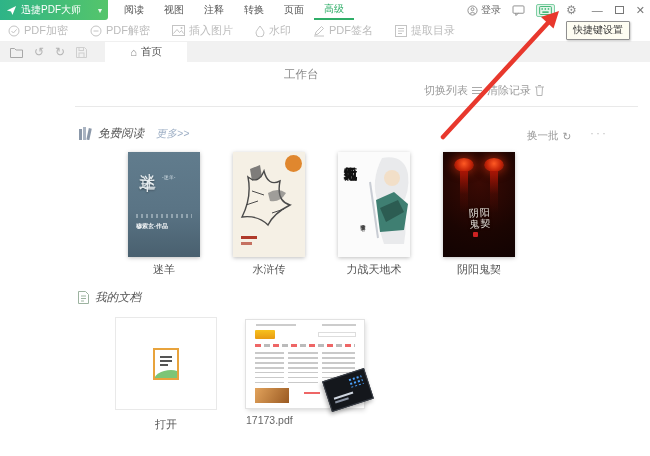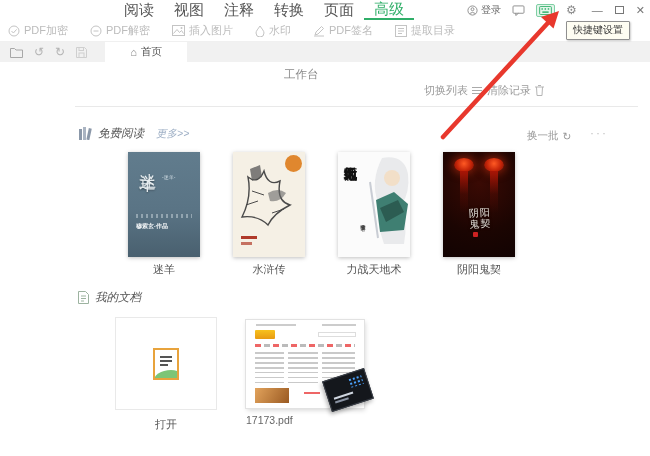--- a/index.html
+++ b/index.html
@@ -9,21 +9,21 @@
            box-shadow:0 0 4px rgba(0,0,0,.25); }
 
   
   .titlebar{ position:absolute; top:0; left:0; right:0; height:20px; background:#fff; }
   .logo{ position:absolute; left:0; top:0; width:108px; height:20px;
          background:linear-gradient(90deg,#2eb487,#55c56b);
          display:flex; align-items:center; gap:4px; padding:0 6px;
          color:#fff; font-size:10px; border-radius:0 0 3px 0; }
   .logo .caret{ margin-left:auto; font-size:8px; opacity:.9; }
   .menus{ position:absolute; left:114px; top:0; height:20px; display:flex; }
-  .menu-item{ height:20px; line-height:20px; padding:0 10px; font-size:15px; color:#555; cursor:default; }
+  .menu-item{ height:20px; line-height:20px; padding:0 10px; font-size:10px; color:#555; cursor:default; }
   .menu-item.active{ color:#2fae68; border-bottom:2px solid #2fae68; line-height:18px; }
   .tb-right{ position:absolute; right:5px; top:0; height:20px; display:flex; align-items:center; gap:11px; }
   .login{ display:flex; align-items:center; gap:3px; font-size:10px; color:#666; }
   .kb-wrap{ background:#e3f5ea; border:1px solid #7fcfa4; border-radius:2px; padding:1px 2px; display:flex; align-items:center; }
   .gear{ font-size:12px; color:#8a8a8a; line-height:12px; }
   .winctl{ display:flex; align-items:center; gap:12px; margin-left:4px; color:#777; font-size:11px; }
   .winctl .box{ width:9px; height:8px; border:1px solid #777; }
   .winctl span{ cursor:default; }
 
   
@@ -132,20 +132,27 @@
             font-size:10px; color:#333; padding:1px 6px 2px; }
 
   svg{ display:block; }
 </style>
 </head>
 <body>
 
 <div class="window">
 
   <div class="titlebar">
+    <div class="logo">
+      <svg width="11" height="11" viewBox="0 0 12 12">
+        <polygon points="1,6 11,1 7,11 5.5,7" fill="#fff"></polygon>
+      </svg>
+      <span>迅捷PDF大师</span>
+      <span class="caret">▾</span>
+    </div>
     <div class="menus">
       <span class="menu-item">阅读</span>
       <span class="menu-item">视图</span>
       <span class="menu-item">注释</span>
       <span class="menu-item">转换</span>
       <span class="menu-item">页面</span>
       <span class="menu-item active">高级</span>
     </div>
     <div class="tb-right">
       <span class="login">

